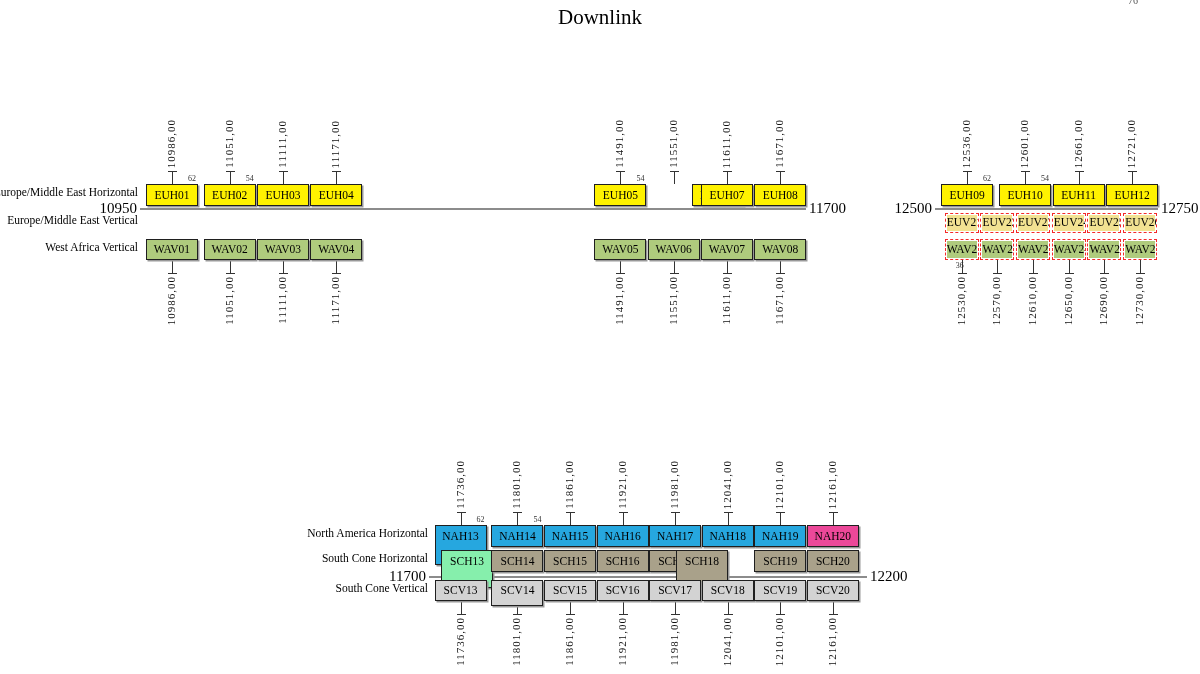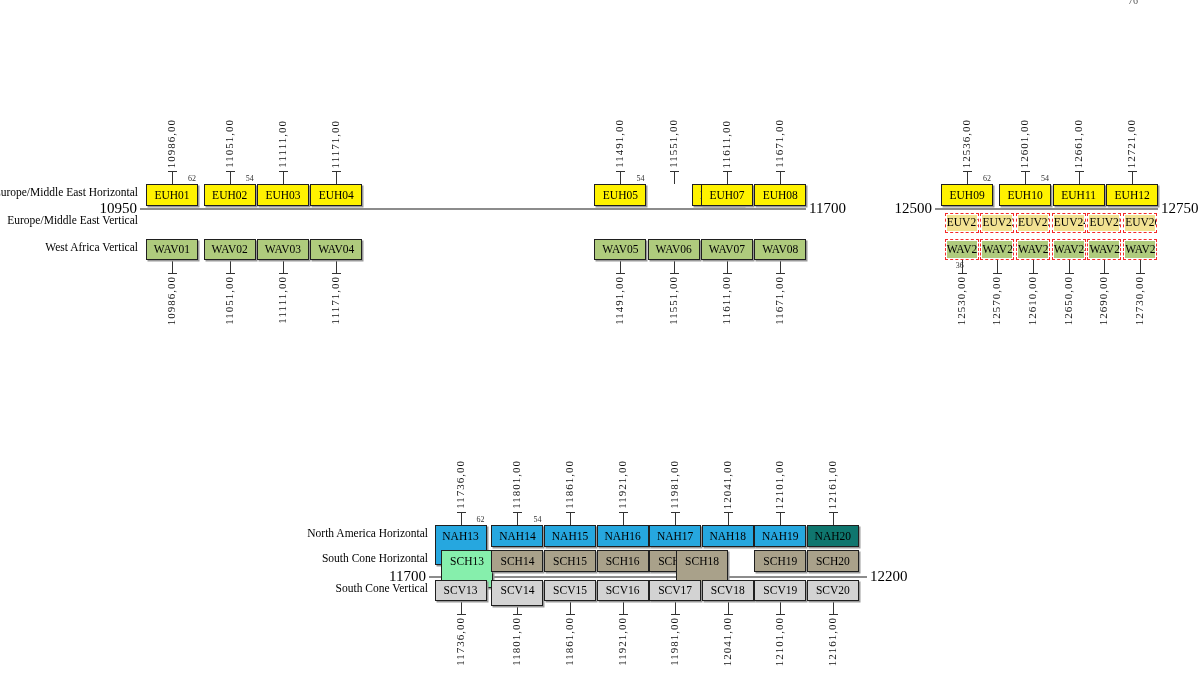--- a/index.html
+++ b/index.html
@@ -31,20 +31,21 @@
   .vlabel{
     position:absolute;writing-mode:vertical-rl;transform:rotate(180deg);
     font-size:11px;letter-spacing:1px;color:#111;white-space:nowrap;z-index:2;
   }
   .ann{position:absolute;font-size:8px;color:#333;z-index:4;white-space:nowrap;}
 </style>
 </head>
 <body>
 
 <div id="page">
+  <div class="title">Downlink</div>
   <div class="corner">76</div>
   <div id="canvas">
       <div class="axisline" style="left: 140px; top: 208px; width: 666px; background: rgb(140, 140, 140);"></div>
       <div class="axislabel" style="left: 50px; top: 200px; width: 87px; text-align: right;">10950</div>
       <div class="axislabel" style="left: 809px; top: 200px;">11700</div>
       <div class="axisline" style="left: 935px; top: 208px; width: 223px; background: rgb(140, 140, 140);"></div>
       <div class="axislabel" style="left: 845px; top: 200px; width: 87px; text-align: right;">12500</div>
       <div class="axislabel" style="left: 1161px; top: 200px;">12750</div>
       <div class="axisline" style="left: 429px; top: 576px; width: 438px; background: rgb(140, 140, 140);"></div>
       <div class="axislabel" style="left: 339px; top: 568px; width: 87px; text-align: right;">11700</div>
@@ -194,21 +195,21 @@
       <div class="tickcap" style="left: 671.156px; top: 512px;"></div>
       <div class="vlabel" style="left: 668.156px; bottom: 165px;">11981,00</div>
       <div class="chbox" style="left: 701.716px; top: 525px; width: 52px; height: 22px; line-height: 20px; background-color: rgb(38, 167, 223);">NAH18</div>
       <div class="tick" style="left: 727.716px; top: 512px; height: 13px;"></div>
       <div class="tickcap" style="left: 723.716px; top: 512px;"></div>
       <div class="vlabel" style="left: 720.716px; bottom: 165px;">12041,00</div>
       <div class="chbox" style="left: 754.276px; top: 525px; width: 52px; height: 22px; line-height: 20px; background-color: rgb(38, 167, 223);">NAH19</div>
       <div class="tick" style="left: 780.276px; top: 512px; height: 13px;"></div>
       <div class="tickcap" style="left: 776.276px; top: 512px;"></div>
       <div class="vlabel" style="left: 773.276px; bottom: 165px;">12101,00</div>
-      <div class="chbox" style="left: 806.836px; top: 525px; width: 52px; height: 22px; line-height: 20px; background-color: #0f766e;">NAH20</div>
+      <div class="chbox" style="left: 806.836px; top: 525px; width: 52px; height: 22px; line-height: 20px; background-color: #ec4899;">NAH20</div>
       <div class="tick" style="left: 832.836px; top: 512px; height: 13px;"></div>
       <div class="tickcap" style="left: 828.836px; top: 512px;"></div>
       <div class="vlabel" style="left: 825.836px; bottom: 165px;">12161,00</div>
       <div class="chbox" style="left: 441px; top: 550px; width: 52px; height: 38px; line-height: 20px; background-color: #86efac;">SCH13</div>
       <div class="chbox" style="left: 491.476px; top: 550px; width: 52px; height: 22px; line-height: 20px; background-color: rgb(169, 161, 138);">SCH14</div>
       <div class="chbox" style="left: 544.036px; top: 550px; width: 52px; height: 22px; line-height: 20px; background-color: rgb(169, 161, 138);">SCH15</div>
       <div class="chbox" style="left: 596.596px; top: 550px; width: 52px; height: 22px; line-height: 20px; background-color: rgb(169, 161, 138);">SCH16</div>
       <div class="chbox" style="left: 649.156px; top: 550px; width: 52px; height: 22px; line-height: 20px; background-color: rgb(169, 161, 138);">SCH17</div>
       <div class="chbox" style="left: 676px; top: 550px; width: 52px; height: 40px; line-height: 20px; background-color: rgb(169, 161, 138);">SCH18</div>
       <div class="chbox" style="left: 754.276px; top: 550px; width: 52px; height: 22px; line-height: 20px; background-color: rgb(169, 161, 138);">SCH19</div>

